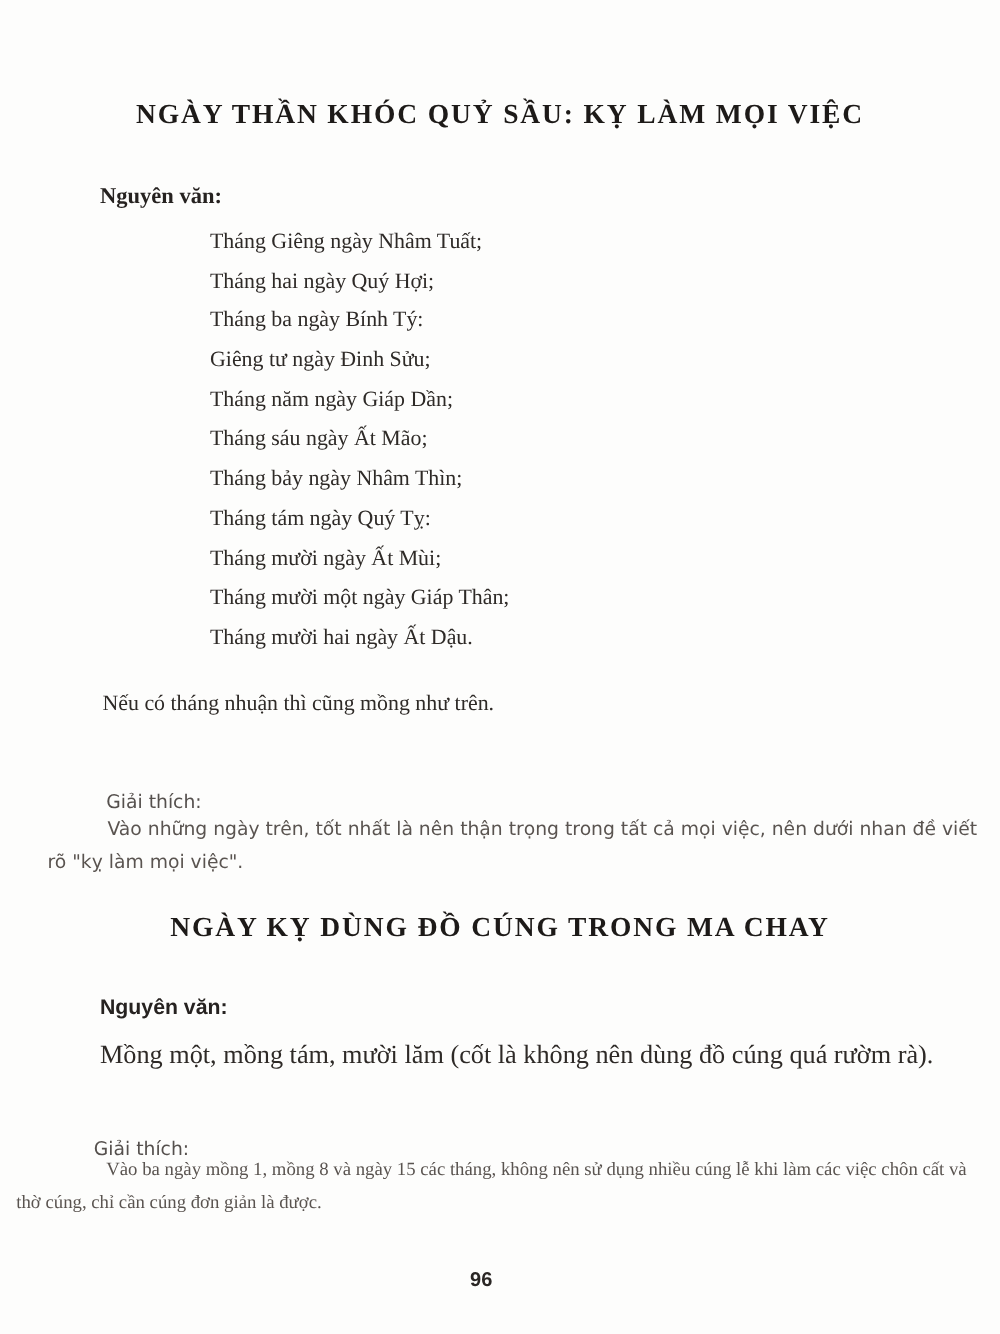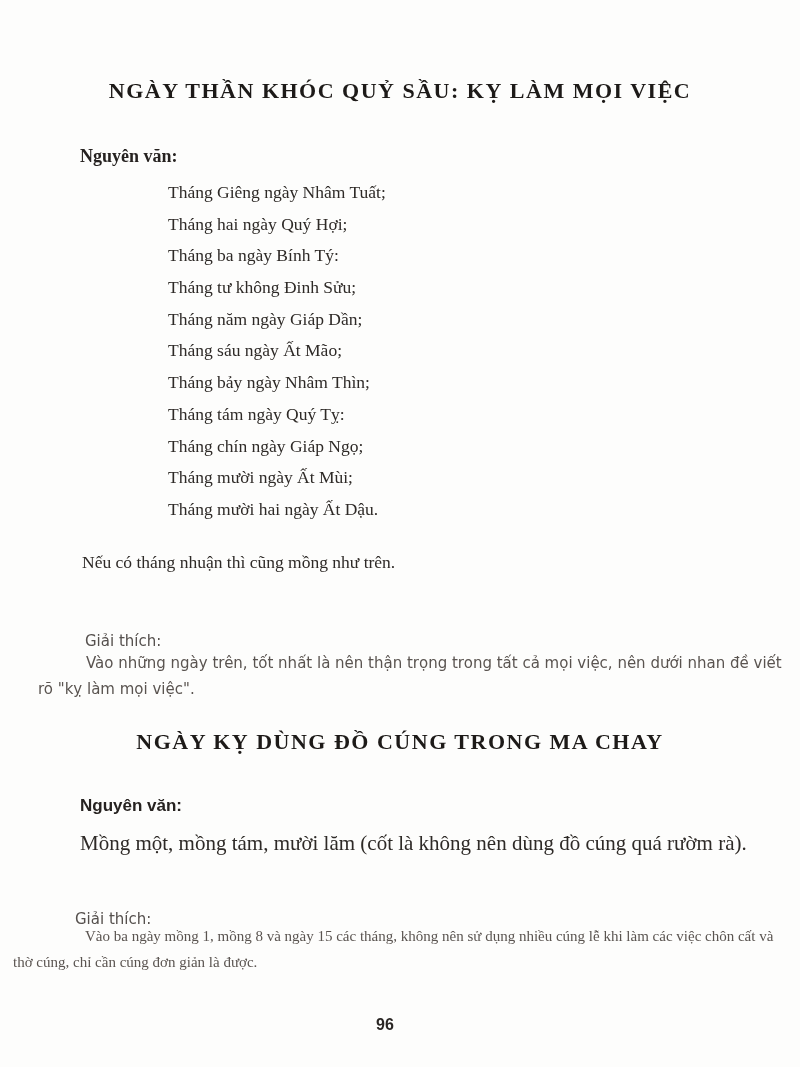--- a/index.html
+++ b/index.html
@@ -100,27 +100,27 @@
 <div class="page">
 
   <div class="doc-title" id="title1">NGÀY THẦN KHÓC QUỶ SẦU: KỴ LÀM MỌI VIỆC</div>
 
   <div class="label-bold" id="nguyen-van-1">Nguyên văn:</div>
 
   <div class="verse-list">
     <div class="verse-line">Tháng Giêng ngày Nhâm Tuất;</div>
     <div class="verse-line">Tháng hai ngày Quý Hợi;</div>
     <div class="verse-line">Tháng ba ngày Bính Tý:</div>
-    <div class="verse-line">Tháng tư không Đinh Sửu;</div>
+    <div class="verse-line">Giêng tư ngày Đinh Sửu;</div>
     <div class="verse-line">Tháng năm ngày Giáp Dần;</div>
     <div class="verse-line">Tháng sáu ngày Ất Mão;</div>
     <div class="verse-line">Tháng bảy ngày Nhâm Thìn;</div>
     <div class="verse-line">Tháng tám ngày Quý Tỵ:</div>
-    <div class="verse-line">Tháng chín ngày Giáp Ngọ;</div>
     <div class="verse-line">Tháng mười ngày Ất Mùi;</div>
+    <div class="verse-line">Tháng mười một ngày Giáp Thân;</div>
     <div class="verse-line">Tháng mười hai ngày Ất Dậu.</div>
   </div>
 
   <div class="note-line">Nếu có tháng nhuận thì cũng mồng như trên.</div>
 
   <div class="explain-label" id="giai-thich-1">Giải thích:</div>
 
   <div class="explain-para" id="explain-para-1">Vào những ngày trên, tốt nhất là nên thận trọng trong tất cả mọi việc, nên dưới nhan đề viết rõ "kỵ làm mọi việc".</div>
 
   <div class="doc-title" id="title2">NGÀY KỴ DÙNG ĐỒ CÚNG TRONG MA CHAY</div>

